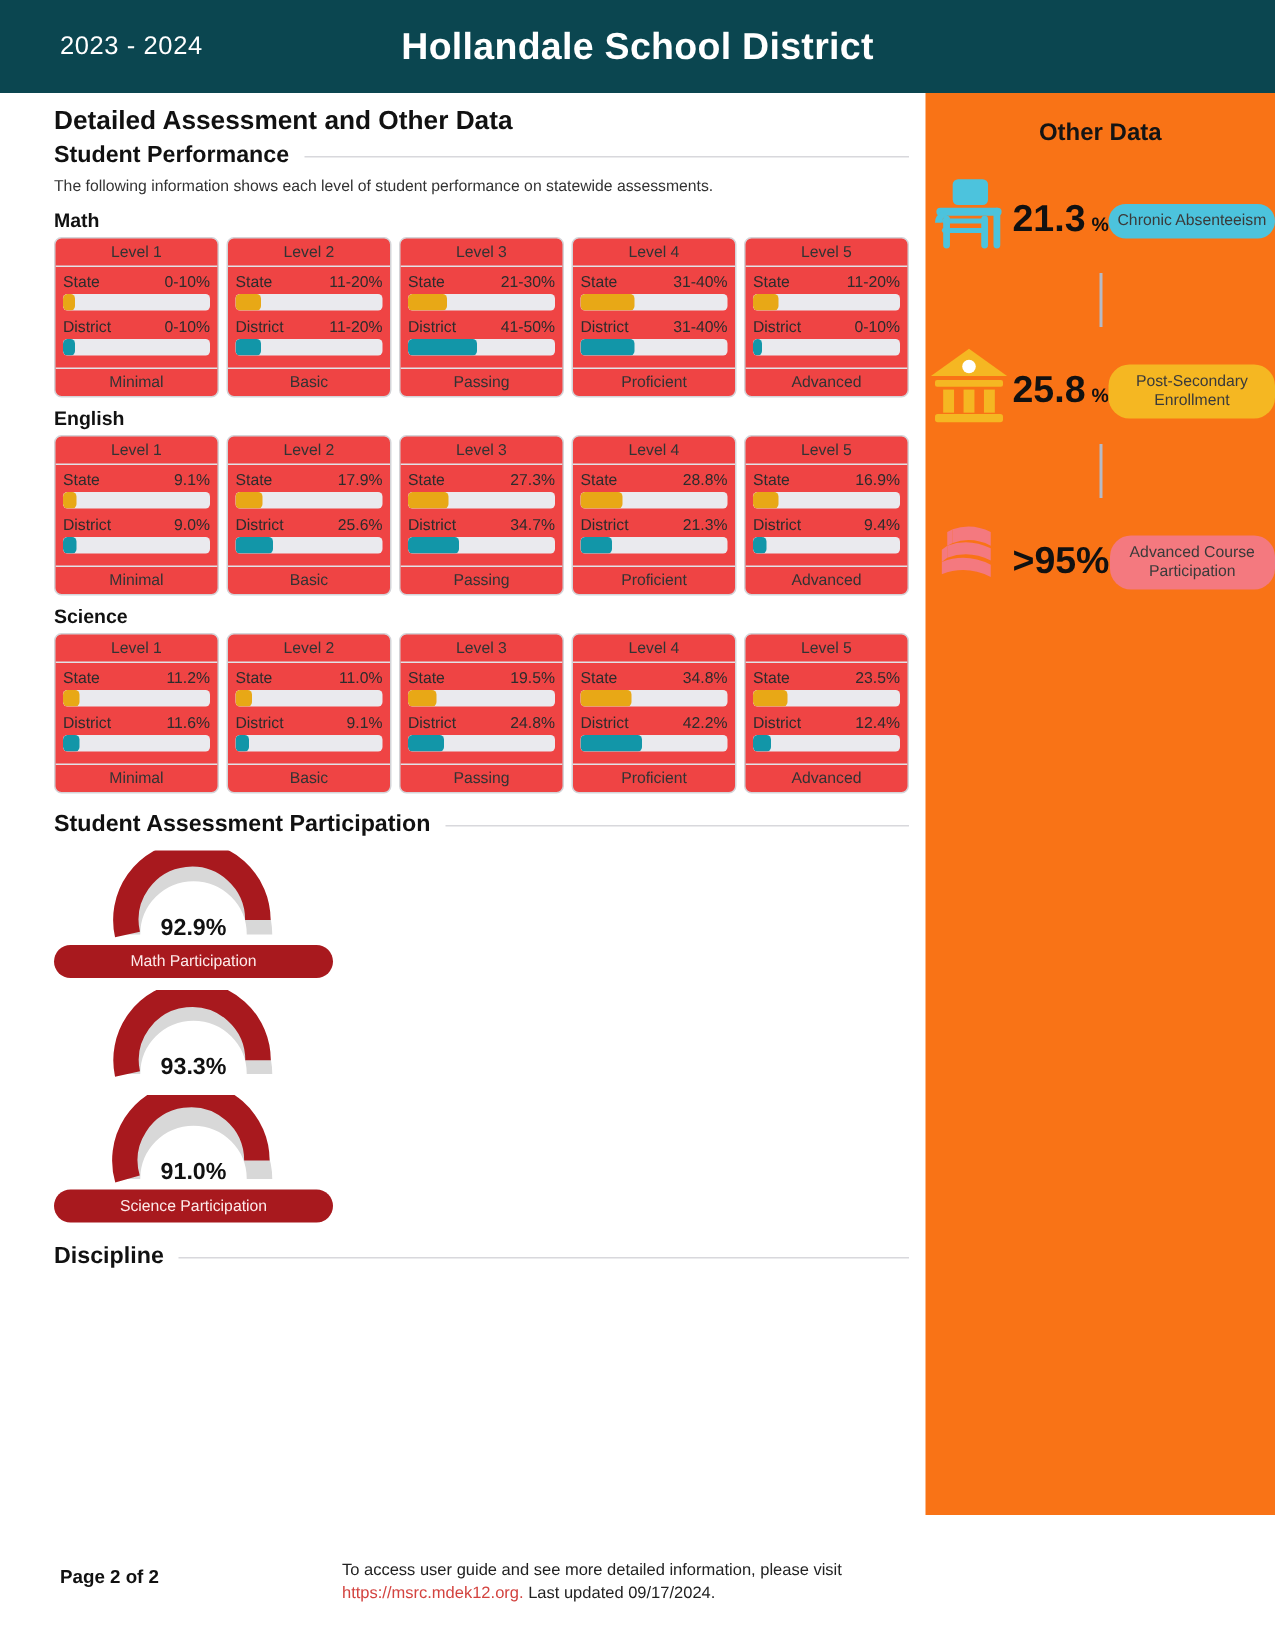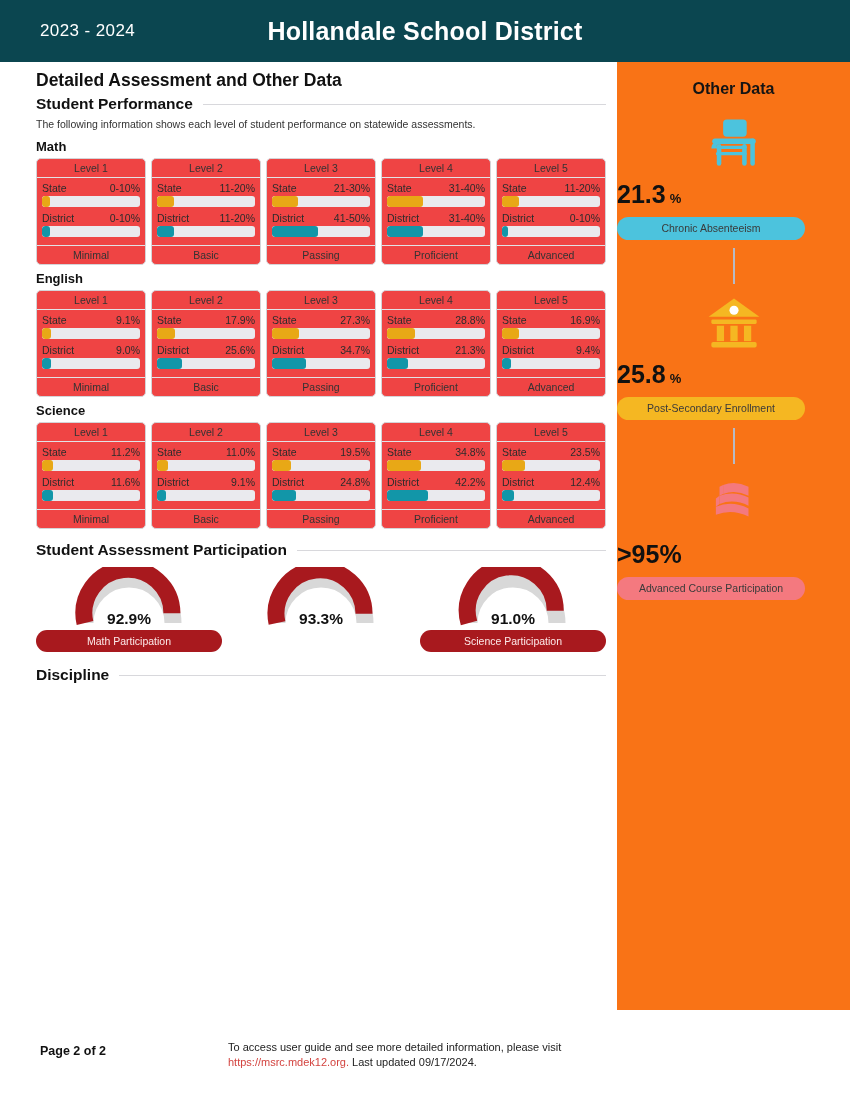--- a/index.html
+++ b/index.html
@@ -48,21 +48,22 @@
     padding-top: 18px;
   }
   #sidebar-title {
     text-align: center;
     font-size: 16px;
     font-weight: bold;
     color: #141414;
     margin-bottom: 6px;
   }
   .other-item {
-    display: flex; flex-direction: column;
+    display: flex; flex-direction: row;
+    align-items: center;
     padding-top: 8px;
   }
   .other-icon { height: 62px; display: flex; align-items: center; justify-content: center; }
   .other-value {
     font-size: 25px; font-weight: bold; color: #111;
     margin-top: 6px; display: flex; align-items: baseline;
   }
   .other-value .pct-sm { font-size: 13px; font-weight: bold; margin-left: 4px; }
   .other-pill {
     margin-top: 8px;
@@ -127,21 +128,21 @@
   .lvl-foot {
     text-align: center;
     font-size: 10.5px;
     color: #333;
     padding: 3px 0;
     border-top: 1px solid #e2e2e6;
   }
 
   
   #participation { margin-top: 12px; }
-  .gauges { display: flex; gap: 20px; margin-top: 8px; }
+  .gauges { display: flex; gap: 8px; margin-top: 8px; flex-direction: column; }
   .gauge-wrap { width: 186px; display: flex; flex-direction: column; align-items: center; }
   .gauge-graphic { position: relative; width: 132px; height: 62px; }
   .gauge-graphic svg { display: block; }
   .gauge-val {
     position: absolute;
     left: 0; right: 0; bottom: 1px;
     text-align: center;
     font-size: 15.5px; font-weight: bold; color: #111;
   }
   .gauge-pill {

